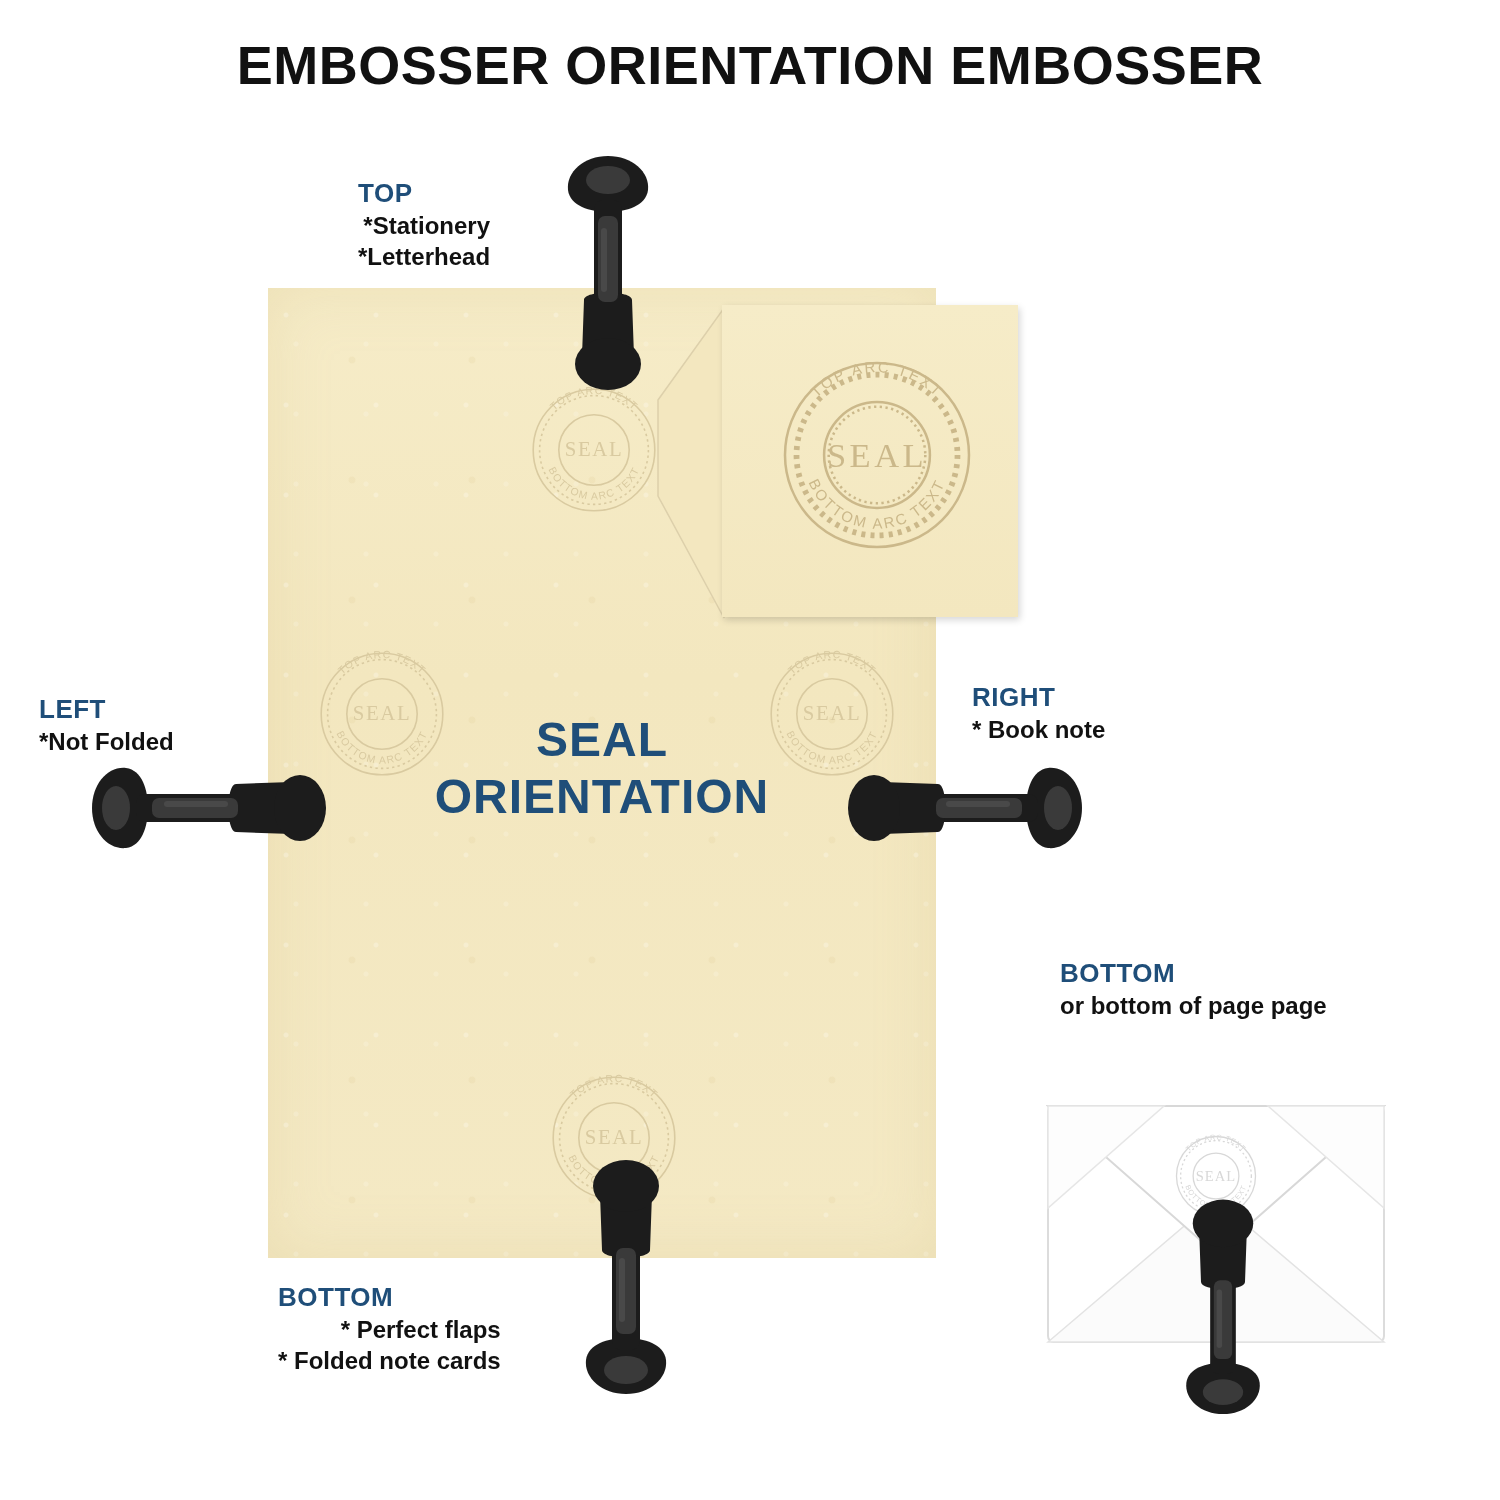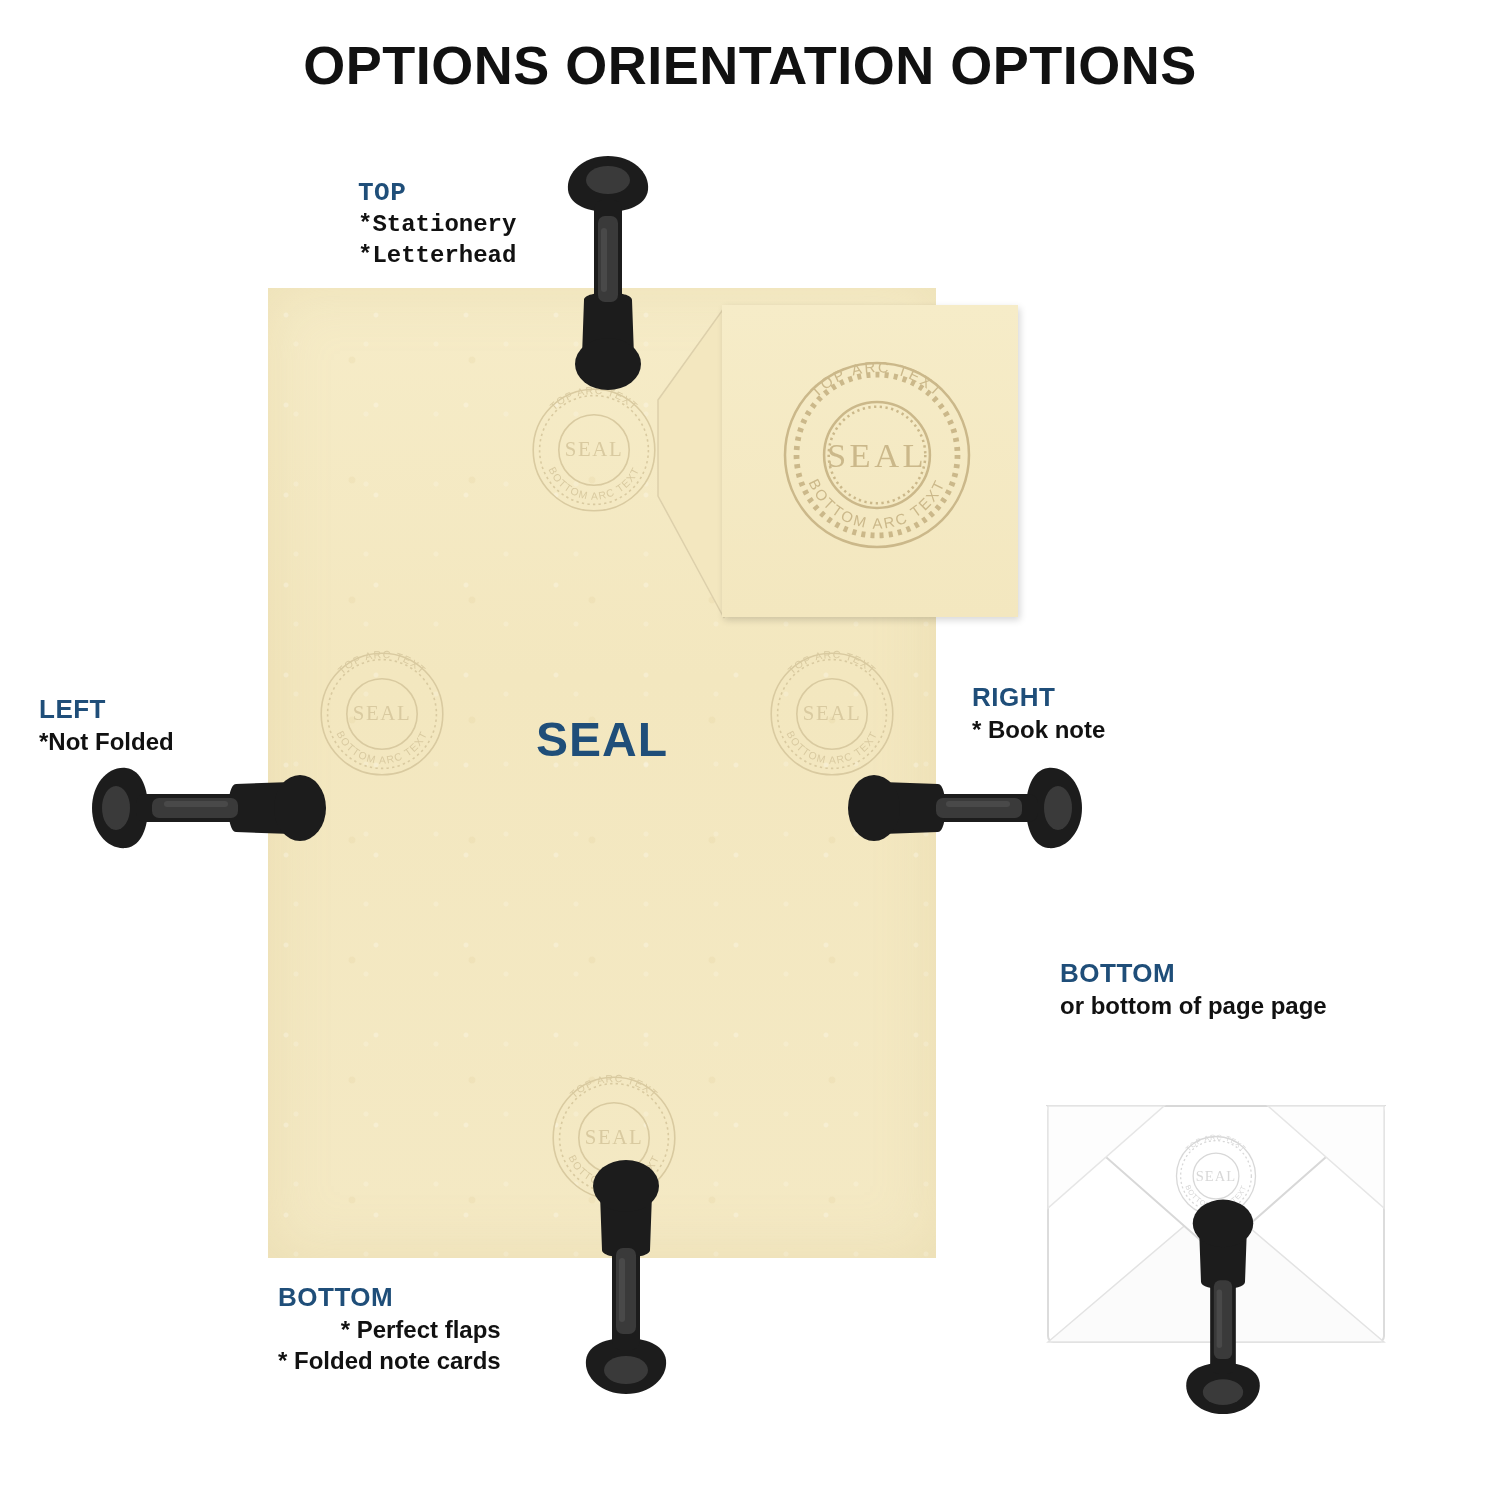--- a/index.html
+++ b/index.html
@@ -127,21 +127,21 @@
     margin-bottom: 2px;
   }
   .label .line {
     color: #111111;
     font-weight: bold;
     font-size: 24px;
     line-height: 1.28;
     text-align: right;
   }
 
-  .label-top    { left: 358px; top: 178px; font-family: Liberation Mono, monospace; }
+  .label-top    { left: 358px; top: 178px; }
   .label-left   { left: 39px;  top: 694px; }
   .label-right  { left: 972px; top: 682px; }
   .label-bottom { left: 278px; top: 1282px; }
   .label-bottom-env { left: 1060px; top: 958px; }
 
   
   .envelope {
     position: absolute;
     left: 1046px;
     top: 1104px;
@@ -155,28 +155,29 @@
     top: 1124px;
     width: 104px;
     height: 104px;
     color: #d8d8d8;
   }
   .env-seal svg { display:block; width:100%; height:100%; }
 </style>
 </head>
 <body>
 
-<div class="title">OPTIONS ORIENTATION OPTIONS</div>
+<div class="title">EMBOSSER ORIENTATION EMBOSSER</div>
 
 <div class="paper">
   <div class="paper-texture"></div>
 </div>
 
 <div class="center-label">
   <div>SEAL</div>
+  <div>ORIENTATION</div>
 </div>
 
 <div class="seal seal-top">
   <svg viewBox="0 0 200 200">
     <defs>
       <path id="arcTop1" d="M 30,100 A 70,70 0 0 1 170,100"></path>
       <path id="arcBot1" d="M 38,100 A 62,62 0 0 0 162,100"></path>
     </defs>
     <g fill="none" stroke="currentColor" stroke-width="2">
       <circle cx="100" cy="100" r="76"></circle>

